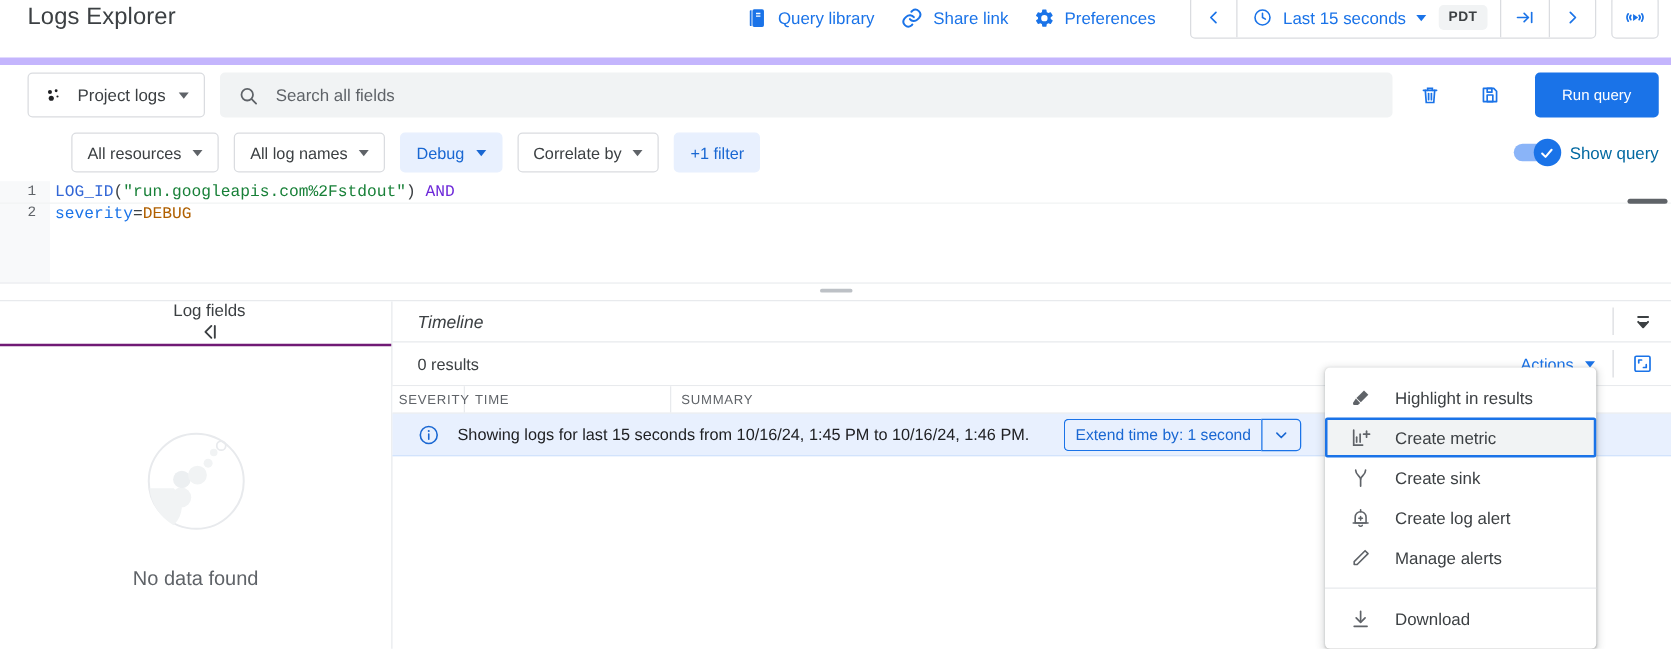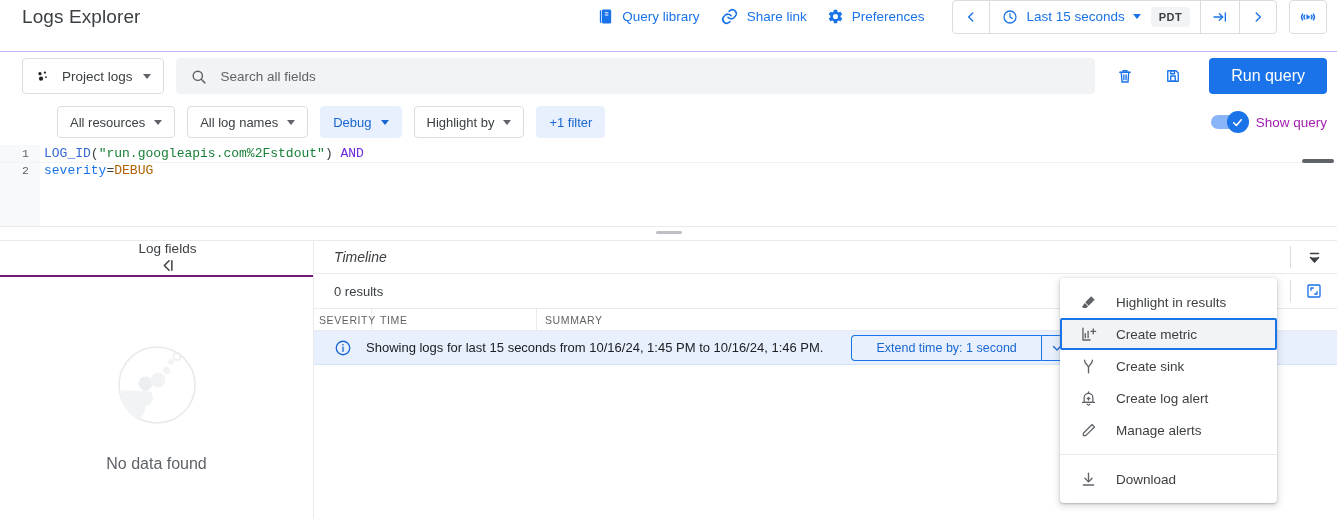--- a/index.html
+++ b/index.html
@@ -12,21 +12,21 @@
     background: #fff;
     overflow: hidden;
     position: relative;
   }
 
   
   .topbar {
     height: 52px;
     display: flex;
     align-items: center;
-    border-bottom: 1px solid #c4b5fd;
+    border-bottom: 6px solid #c4b5fd;
     padding: 0 10px 18px 22px;
     background: #fff;
   }
   .app-title { font-size: 19px; color: #3c4043; font-weight: 400; letter-spacing: .1px; }
   .topbar-spacer { flex: 1; }
   .tb-action {
     display: flex; align-items: center; gap: 8px;
     color: #1a73e8; font-size: 13.5px; font-weight: 500;
     padding: 6px 10px; cursor: pointer; white-space: nowrap;
   }
@@ -76,21 +76,21 @@
     display: flex; align-items: center; gap: 14px; padding: 0 14px;
     cursor: text;
   }
   .searchbox .ph { color: #5f6368; font-size: 13.5px; }
   .icon-btn {
     width: 36px; height: 36px; display: flex; align-items: center; justify-content: center;
     color: #1a73e8; cursor: pointer; border-radius: 50%;
   }
   .run-btn {
     background: #1a73e8; color: #fff; border: none; border-radius: 4px;
-    height: 36px; padding: 0 22px; font-size: 16px; font-weight: 500;
+    height: 36px; padding: 0 22px; font-size: 12px; font-weight: 500;
     font-family: inherit; cursor: pointer; margin-left: 6px;
   }
 
   
   .filterrow {
     height: 44px; display: flex; align-items: center;
     padding: 0 10px 0 22px; gap: 12px; margin-left: 35px;
   }
   .fchip {
     display: flex; align-items: center; gap: 9px;
@@ -108,21 +108,21 @@
   .toggle-wrap { display: flex; align-items: center; gap: 11px; cursor: pointer; }
   .toggle {
     width: 34px; height: 14px; background: #8ab4f8; border-radius: 8px;
     position: relative;
   }
   .toggle .knob {
     position: absolute; right: -4px; top: -4px;
     width: 22px; height: 22px; border-radius: 50%; background: #1a73e8;
     display: flex; align-items: center; justify-content: center;
   }
-  .toggle-label { font-size: 13.5px; color: #a21caf; }
+  .toggle-label { font-size: 13.5px; color: #0369a1; }
 
   
   .editor {
     position: relative;
     border-top: 1px solid #fff;
     font-family: "Liberation Mono", monospace;
     font-size: 13px;
     height: 83px;
   }
   .gutter {
@@ -218,37 +218,37 @@
 
   .info-row {
     background: #e8f0fe; min-height: 34px; display: flex; align-items: center;
     padding-left: 20px; gap: 14px; border-bottom: 1px solid #d2e3fc;
   }
   .info-icon { color: #1967d2; display: flex; align-items: center; }
   .info-text { font-size: 13px; color: #202124; }
   .split-btn { display: flex; align-items: center; margin-left: 14px; }
   .split-main {
     border: 1px solid #1a73e8; border-right: none; border-radius: 4px 0 0 4px;
-    height: 26px; padding: 0 24px; display: flex; align-items: center;
+    height: 26px; padding: 0 8px; display: flex; align-items: center;
     color: #1967d2; font-size: 12.5px; font-weight: 500; background: transparent; cursor: pointer;
   }
   .split-arrow {
     border: 1px solid #1a73e8; border-radius: 0 4px 4px 0;
     height: 26px; width: 32px; display: flex; align-items: center; justify-content: center;
     color: #1967d2; cursor: pointer;
   }
   .edit-btn {
     border: 1px solid #1a73e8; border-radius: 4px; height: 26px; padding: 0 14px;
     display: flex; align-items: center; color: #1967d2; font-size: 12.5px;
     font-weight: 500; margin-left: 14px; cursor: pointer; background: transparent;
   }
 
   
   .menu {
-    position: absolute; left: 1060px; top: 278px; width: 217px;
+    position: absolute; left: 1060px; top: 294px; width: 217px;
     background: #fff; border-radius: 4px;
     box-shadow: 0 2px 6px 2px rgba(60,64,67,.15), 0 1px 2px rgba(60,64,67,.3);
     padding: 8px 0; z-index: 50;
   }
   .menu-item {
     height: 32px; display: flex; align-items: center; gap: 18px;
     padding: 0 16px 0 18px; font-size: 13.5px; color: #3c4043; cursor: pointer;
   }
   .menu-item .mi-ic { width: 20px; display: flex; align-items: center; justify-content: center; color: #5f6368; }
   .menu-item.focused {
@@ -401,21 +401,21 @@
   </div>
   <div class="fchip">
     <span>All log names</span>
     <span class="caret-d" style="color:#5f6368"></span>
   </div>
   <div class="fchip active">
     <span>Debug</span>
     <span class="caret-d"></span>
   </div>
   <div class="fchip">
-    <span>Highlight by</span>
+    <span>Correlate by</span>
     <span class="caret-d" style="color:#5f6368"></span>
   </div>
   <div class="fchip plain">
     <span>+1 filter</span>
   </div>
   <div class="frow-spacer"></div>
   <div class="toggle-wrap">
     <span class="toggle">
       <span class="knob">
         <svg width="13" height="13" viewBox="0 0 24 24" fill="none" stroke="#fff" stroke-width="3" stroke-linecap="round" stroke-linejoin="round">

